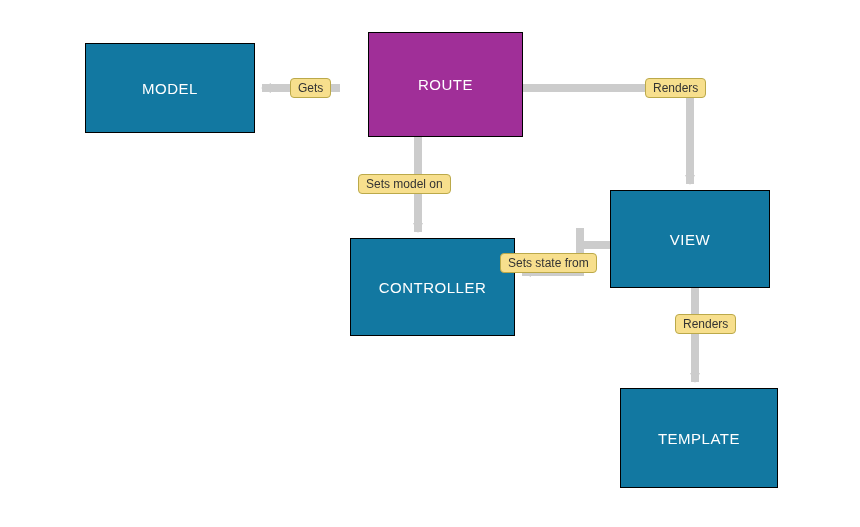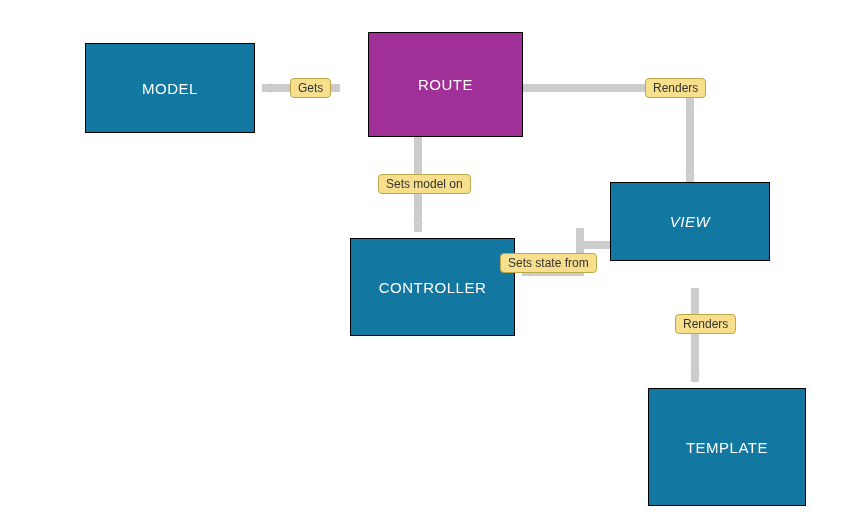--- a/index.html
+++ b/index.html
@@ -81,31 +81,31 @@
   </div>
 
   <div class="node purple" style="left:340px; top:32px; width:155px; height:105px;margin-left:28px;">
     <span>ROUTE</span>
   </div>
 
   <div class="node teal" style="left:350px; top:238px; width:165px; height:98px;">
     <span>CONTROLLER</span>
   </div>
 
-  <div class="node teal" style="left:610px; top:182px; width:160px; height:79px;font-style:italic;">
+  <div class="node teal" style="left:610px; top:190px; width:160px; height:98px;">
     <span>VIEW</span>
   </div>
 
-  <div class="node teal" style="left:648px; top:388px; width:158px; height:118px;align-items:center;">
+  <div class="node teal" style="left:620px; top:388px; width:158px; height:100px;align-items:center;">
     <span>TEMPLATE</span>
   </div>
 
   <div class="edge-label" style="left:290px; top:78px;">Gets</div>
 
   <div class="edge-label" style="left:645px; top:78px;">Renders</div>
 
-  <div class="edge-label" style="left:378px; top:174px;">Sets model on</div>
+  <div class="edge-label" style="left:358px; top:174px;">Sets model on</div>
 
   <div class="edge-label" style="left:500px; top:253px;">Sets state from</div>
 
   <div class="edge-label" style="left:675px; top:314px;">Renders</div>
 
 </div>
 
 </body></html>

